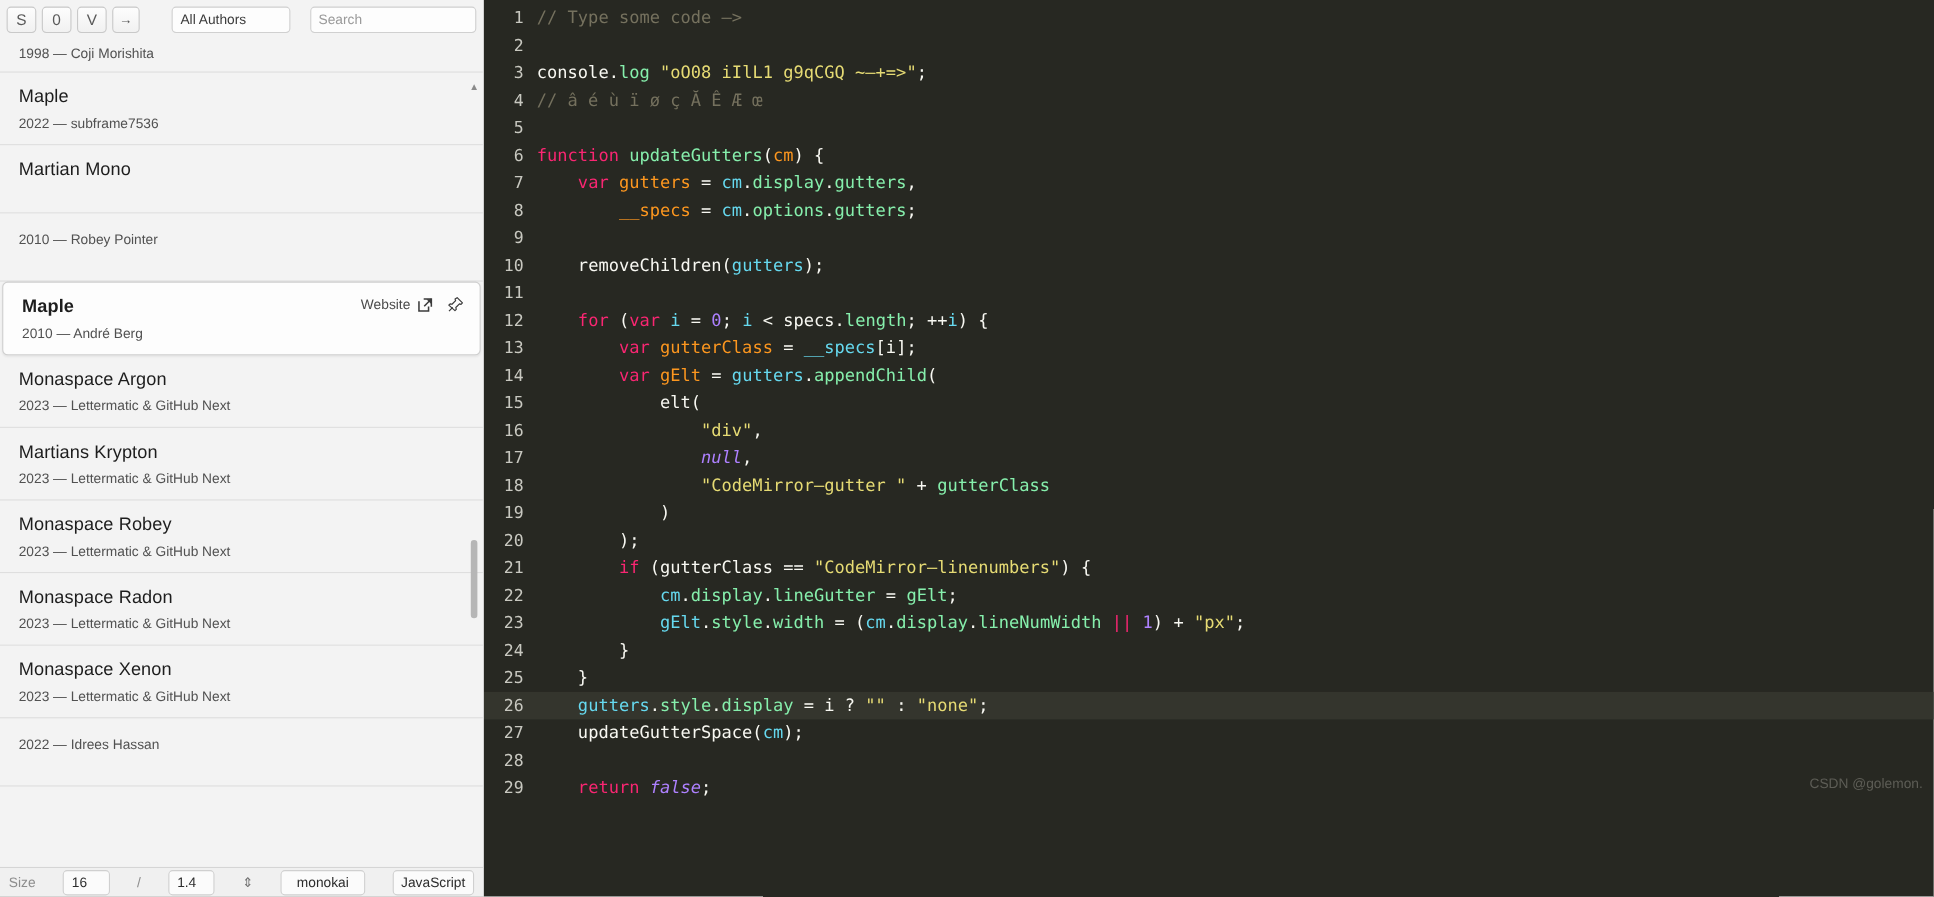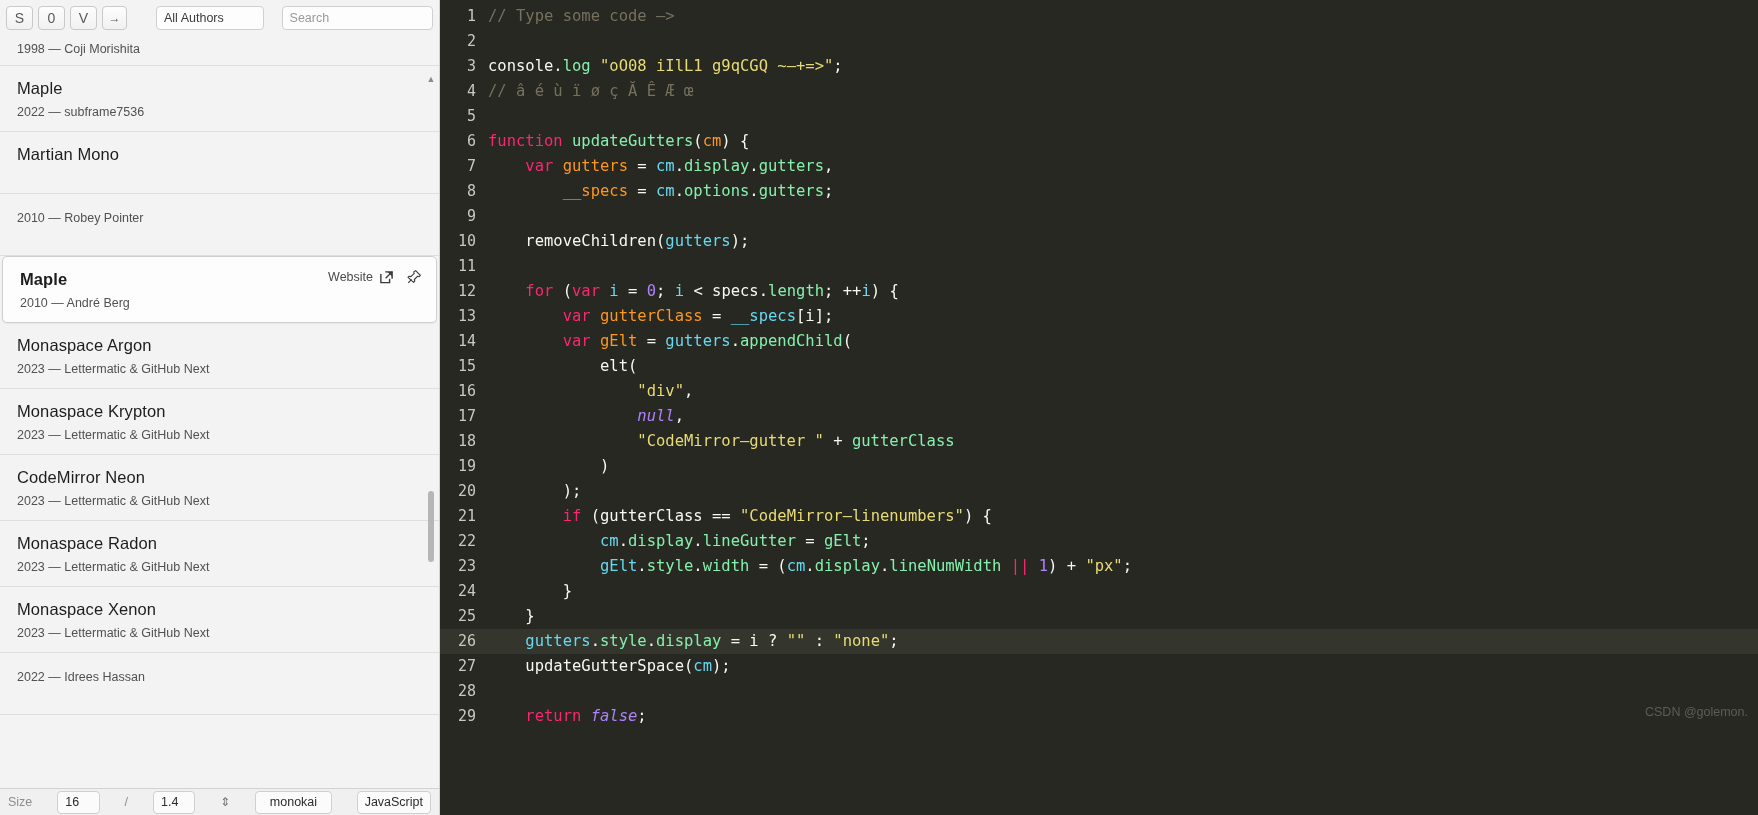--- a/index.html
+++ b/index.html
@@ -246,25 +246,25 @@
                   <path d="M5.6 10.4L2.2 13.9" stroke="#3b3b3b" stroke-width="1.1"></path>
                 </svg>
               </span>
             </div>
           </div>
           <div class="font-row">
             <div class="font-name">Monaspace Argon</div>
             <div class="font-meta">2023 — Lettermatic &amp; GitHub Next</div>
           </div>
           <div class="font-row">
-            <div class="font-name">Monaspace Krypton</div>
-            <div class="font-meta">2023 — Lettermatic &amp; GitHub Next</div>
-          </div>
-          <div class="font-row">
-            <div class="font-name">CodeMirror Neon</div>
+            <div class="font-name">Martians Krypton</div>
+            <div class="font-meta">2023 — Lettermatic &amp; GitHub Next</div>
+          </div>
+          <div class="font-row">
+            <div class="font-name">Monaspace Robey</div>
             <div class="font-meta">2023 — Lettermatic &amp; GitHub Next</div>
           </div>
           <div class="font-row">
             <div class="font-name">Monaspace Radon</div>
             <div class="font-meta">2023 — Lettermatic &amp; GitHub Next</div>
           </div>
           <div class="font-row">
             <div class="font-name">Monaspace Xenon</div>
             <div class="font-meta">2023 — Lettermatic &amp; GitHub Next</div>
           </div>

